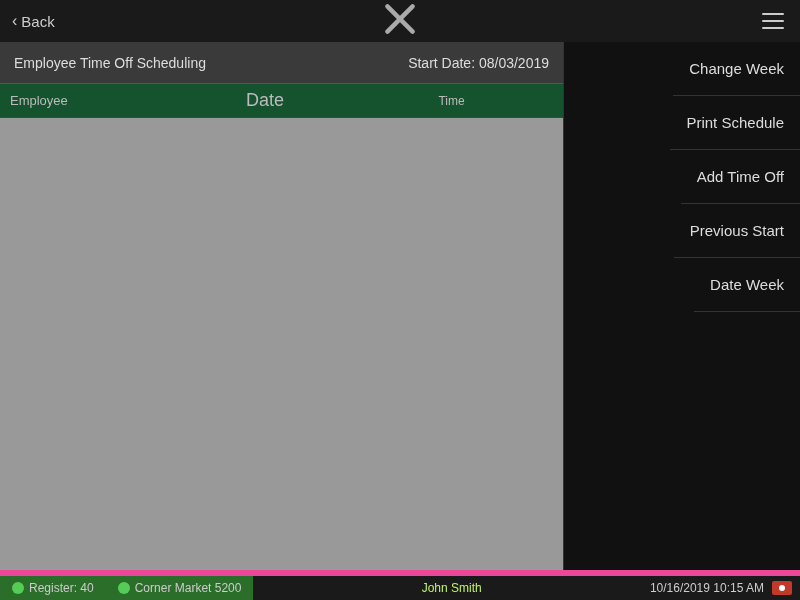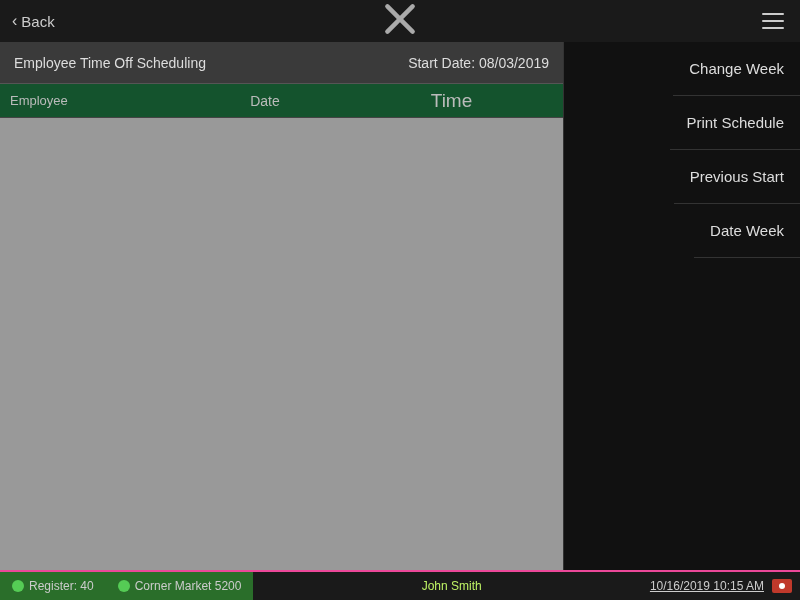--- a/index.html
+++ b/index.html
@@ -112,28 +112,28 @@
     }
 
     #col-employee {
       color: #bbb;
       font-size: 13px;
       width: 170px;
     }
 
     #col-date {
       color: #bbb;
-      font-size: 14px;
+      font-size: 18px;
       width: 170px;
       text-align: center;
     }
 
     #col-time {
       color: #bbb;
-      font-size: 19px;
+      font-size: 12px;
       flex: 1;
       text-align: center;
     }
 
     
     #table-body {
       background: #999;
       flex: 1;
     }
 
@@ -158,21 +158,21 @@
 
     
     #status-bar {
       position: fixed;
       bottom: 0;
       width: 800px;
       height: 30px;
       background: #1a1a1a;
       display: flex;
       align-items: center;
-      border-top: 2px solid #ec4899;
+      border-top: 6px solid #ec4899;
     }
 
     .status-section {
       display: flex;
       align-items: center;
       padding: 0 12px;
       height: 100%;
       color: #ccc;
       font-size: 12px;
       gap: 5px;
@@ -199,21 +199,20 @@
       flex: 1;
       text-align: center;
       color: #bef264;
       font-size: 12px;
     }
 
     .status-right {
       margin-right: 8px;
       color: #ccc;
       font-size: 12px;
-      text-decoration: underline;
     }
 
     .status-icon-red {
       width: 20px;
       height: 14px;
       background: #c0392b;
       border-radius: 2px;
       margin-right: 8px;
       display: flex;
       align-items: center;
@@ -261,20 +260,21 @@
       <span id="col-date">Date</span>
       <span id="col-time">Time</span>
     </div>
     <div id="table-body">
     </div>
   </div>
 
   <div id="right-sidebar">
   <div class="sidebar-item">Change Week</div>
       <div class="sidebar-item">Print Schedule</div>
+      <div class="sidebar-item">Add Time Off</div>
       <div class="sidebar-item">Previous Start</div>
       <div class="sidebar-item">Date Week</div>
     </div>
 
 </div>
 
 <div id="status-bar">
   <div class="status-section green-bg">
     <span class="status-dot"></span>
     <span>Register: 40</span>

